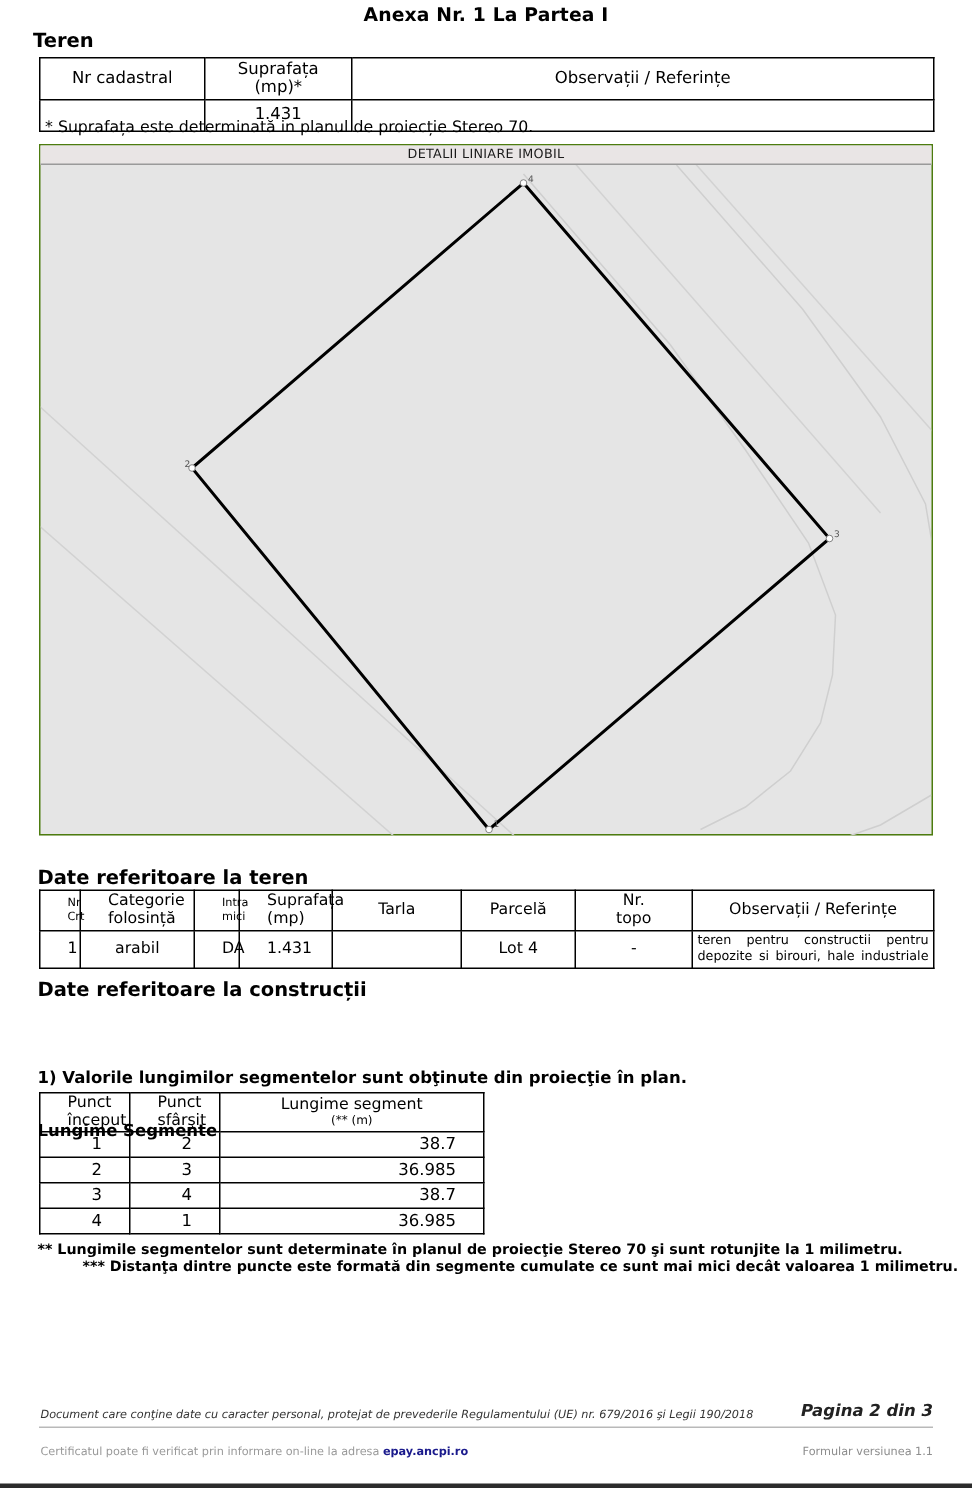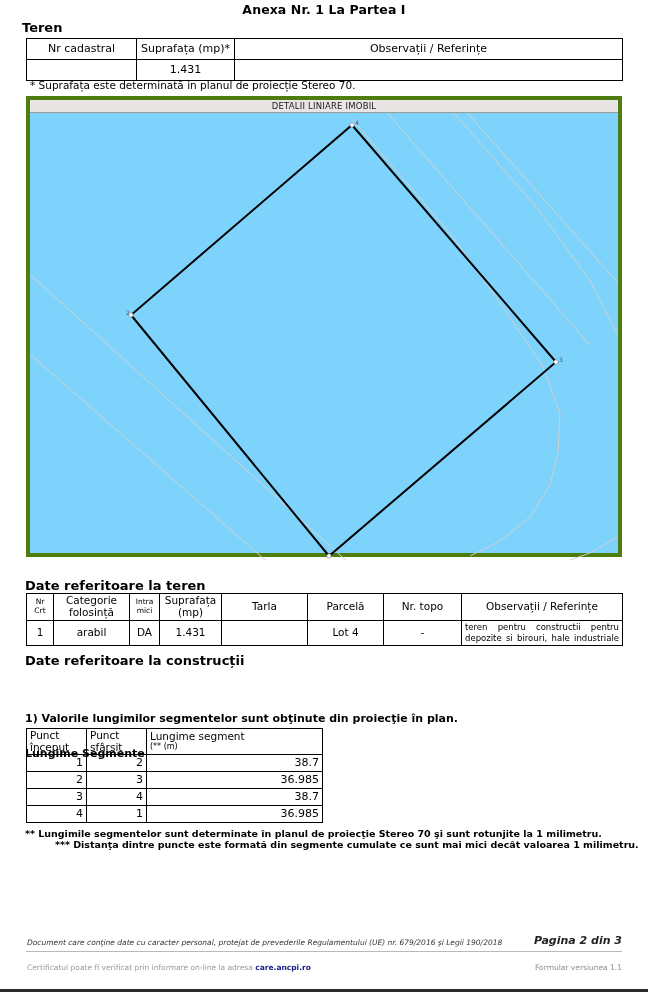--- a/index.html
+++ b/index.html
@@ -46,21 +46,21 @@
 
   
   table.grid {
     position: absolute;
     border-collapse: collapse;
     table-layout: fixed;
     font-size: 10.5px;
   }
   table.grid th, table.grid td {
     border: 1px solid #000000;
-    padding: 1px 3px;
+    padding: 1px 18px;
     vertical-align: middle;
     font-weight: normal;
     line-height: 1.12;
   }
 
   
   #tbl-teren { left: 26px; top: 38px; width: 596px; }
   #tbl-teren th { text-align: center; height: 18px; font-size: 11px; }
   #tbl-teren td { height: 18px; text-align: center; font-size: 11px; }
 
@@ -69,23 +69,23 @@
     left: 30px; top: 79px;
     font-size: 10.5px;
   }
 
   
   .map-wrap {
     position: absolute;
     left: 26px; top: 96px;
     width: 596px;
     height: 461px;
-    border: 4px solid #4d7c0f;
+    border: 1px solid #4d7c0f;
     box-sizing: border-box;
-    background: #7dd3fc;
+    background: #e5e5e5;
   }
   .map-title {
     height: 12px;
     line-height: 12px;
     background: #e9e5e5;
     border-bottom: 1px solid #9a9a9a;
     text-align: center;
     font-size: 8.5px;
     letter-spacing: .2px;
     color: #1a1a1a;
@@ -119,21 +119,21 @@
   
   .ls-h1 {
     position: absolute; left: 25px; top: 699px;
     font-size: 11px; font-weight: bold; margin-top: 48px;
   }
   .ls-h2 {
     position: absolute; left: 25px; top: 712px;
     font-size: 11px; font-weight: bold;
   }
   #tbl-seg { left: 26px; top: 728px; width: 296px; }
-  #tbl-seg th { font-size: 10.5px; text-align: left; line-height: 1.1; }
+  #tbl-seg th { font-size: 10.5px; text-align: center; line-height: 1.1; }
   #tbl-seg td { font-size: 11px; text-align: right; height: 14px; }
   #tbl-seg .c1 { width: 60px; }
   #tbl-seg .c2 { width: 60px; }
   #tbl-seg .c3 { width: 176px; }
   .seg-sub { font-size: 8px; }
 
   
   .fn {
     position: absolute;
     left: 25px;
@@ -356,19 +356,19 @@
   </tbody>
     </table>
 
   <div class="fn" id="fn1">** Lungimile segmentelor sunt determinate în planul de proiecţie Stereo 70 şi sunt rotunjite la 1 milimetru.</div>
   <div class="fn" id="fn2">*** Distanţa dintre puncte este formată din segmente cumulate ce sunt mai mici decât valoarea 1 milimetru.</div>
 
   <div class="f-left">Document care conţine date cu caracter personal, protejat de prevederile Regulamentului (UE) nr. 679/2016 şi Legii 190/2018</div>
   <div class="f-right">Pagina 2 din 3</div>
   <div class="footer-rule"></div>
   <div class="f2-left">
-    <span>Certificatul poate fi verificat prin informare on-line la adresa </span><b>care.ancpi.ro</b>
+    <span>Certificatul poate fi verificat prin informare on-line la adresa </span><b>epay.ancpi.ro</b>
   </div>
   <div class="f2-right">Formular versiunea 1.1</div>
 
   <div class="bottom-edge"></div>
 
 </div>
 
 </body></html>

